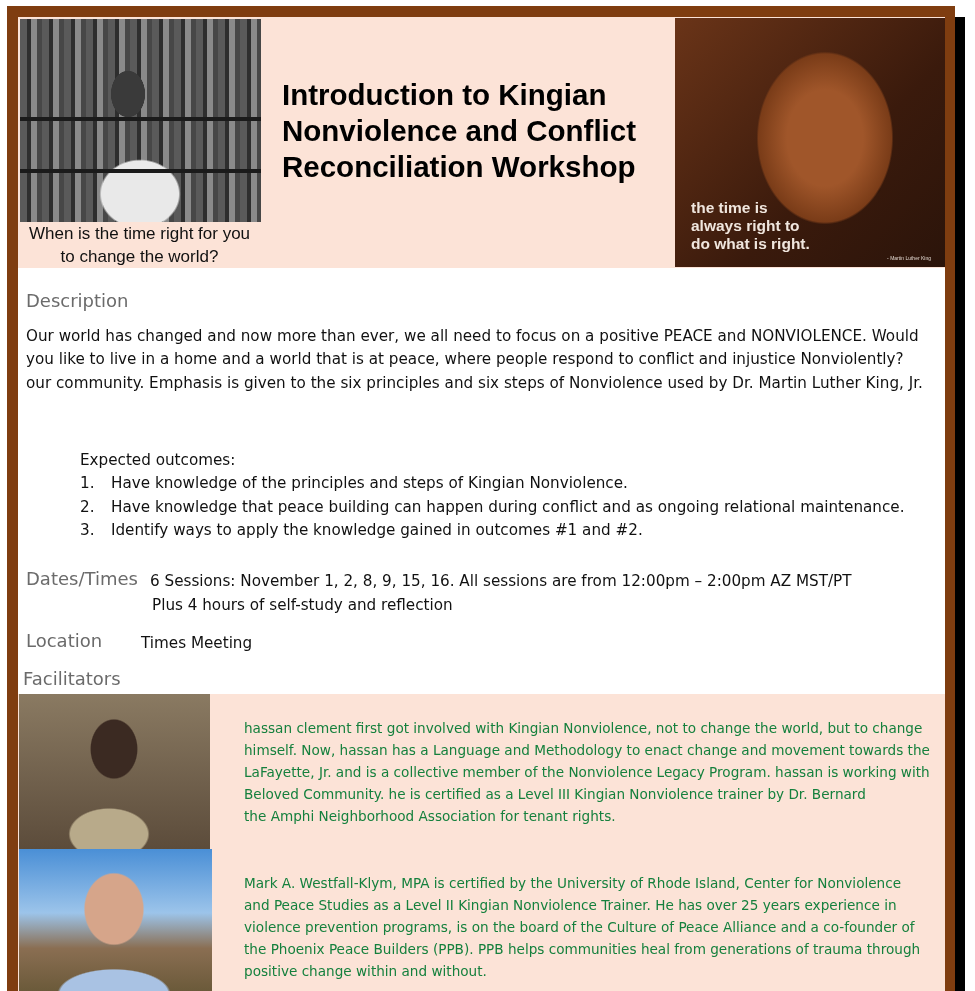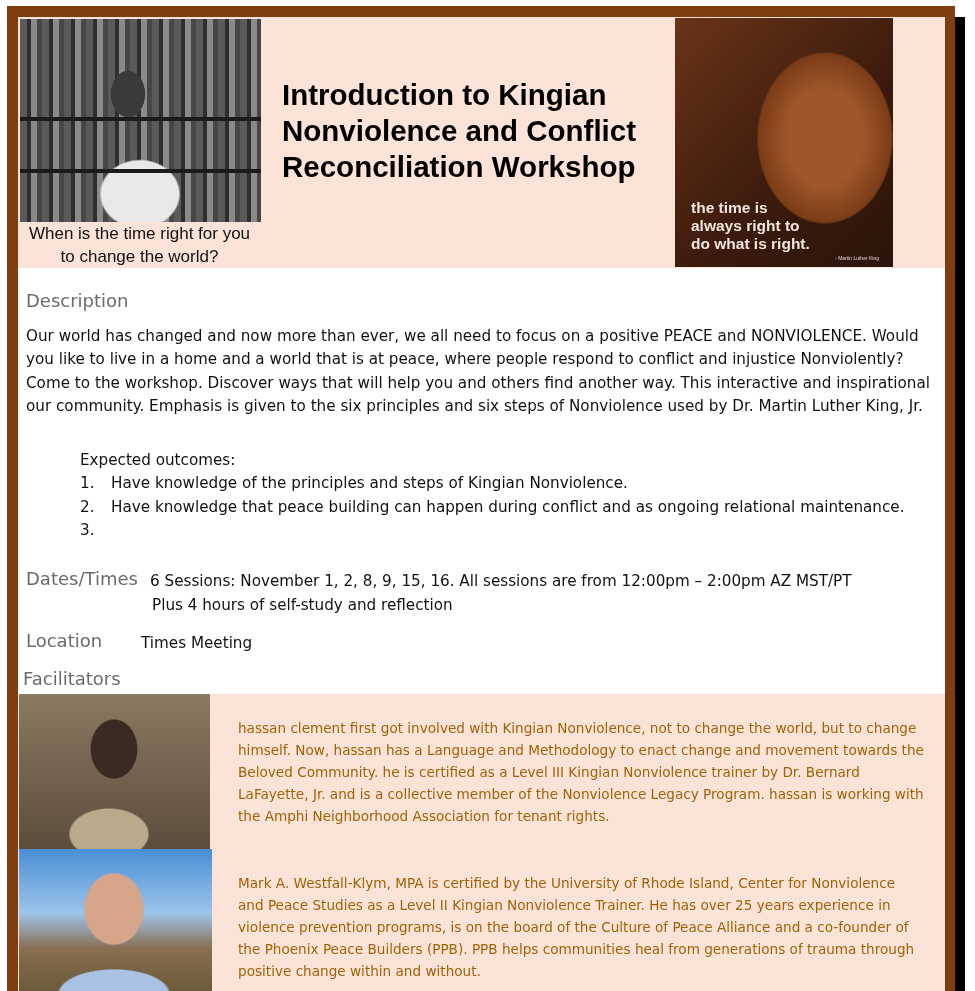--- a/index.html
+++ b/index.html
@@ -17,21 +17,21 @@
         radial-gradient(ellipse 28px 38px at 108px 75px, #3a3a3a 60%, transparent 62%),
         radial-gradient(ellipse 70px 60px at 120px 175px, #e9e9e9 55%, transparent 58%),
         repeating-linear-gradient(90deg, #5a5a5a 0 7px, #2e2e2e 7px 11px, #8a8a8a 11px 17px, #474747 17px 22px),
         linear-gradient(#3c3c3c, #222);
       filter: grayscale(1); }
     .photo-left .shelf { position:absolute; left:0; width:100%; height:4px; background:#1b1b1b; }
     .caption { position: absolute; left: 0; top: 205px; width: 243px; text-align: center;
       font-family: Liberation Sans, sans-serif; font-size: 17px; line-height: 23px; color: #111; }
     .title { position: absolute; left: 264px; top: 60px; width: 390px;
       font-family: "Liberation Sans", sans-serif; font-weight: bold; font-size: 29.5px; line-height: 36px; color: #000; }
-    .photo-right { position: absolute; left: 657px; top: 1px; width: 218px; height: 249px;
+    .photo-right { position: absolute; left: 657px; top: 1px; width: 270px; height: 249px;
       background:
         radial-gradient(ellipse 95px 120px at 150px 120px, #a0562a 40%, #7a3c18 70%, transparent 72%),
         radial-gradient(ellipse 60px 14px at 170px 172px, #2a130a 55%, transparent 60%),
         linear-gradient(135deg, #6a3418 0%, #3a1a0c 60%, #2b140a 100%); }
     .quote { position: absolute; left: 16px; top: 181px; font-family: "Liberation Sans", sans-serif;
       font-weight: bold; font-size: 15.5px; line-height: 18px; color: #f0e6de; }
     .quote-attr { position: absolute; right: 14px; top: 237px; font-size: 5px; color: #e0d6ce; }
 
     
     .sec-label { position: absolute; font-family: "DejaVu Sans", sans-serif; font-size: 18px; color: #6b6b6b; }
@@ -45,22 +45,22 @@
     .fac-photo1 { position: absolute; left: 1px; top: 677px; width: 191px; height: 155px;
       background:
         radial-gradient(ellipse 38px 48px at 95px 55px, #3b2a22 60%, transparent 63%),
         radial-gradient(ellipse 70px 45px at 90px 140px, #b8aa8a 55%, transparent 58%),
         linear-gradient(#8a7a62, #5c4c3b); }
     .fac-photo2 { position: absolute; left: 1px; top: 832px; width: 193px; height: 142px;
       background:
         radial-gradient(ellipse 48px 58px at 95px 60px, #d6a58a 60%, transparent 63%),
         radial-gradient(ellipse 90px 40px at 95px 145px, #a9c2e3 60%, transparent 63%),
         linear-gradient(#4a8fd6 0%, #9cc4ea 45%, #8a6e52 70%, #6b5a3a 100%); }
-    .bio { position: absolute; left: 220px; width: 705px; font-family: "DejaVu Sans", sans-serif;
-      font-size: 13.6px; line-height: 22px; color: #a16207; }
+    .bio { position: absolute; left: 226px; width: 705px; font-family: "DejaVu Sans", sans-serif;
+      font-size: 13.6px; line-height: 22px; color: #15803d; }
     .bio1 { top: 700px; }
     .bio2 { top: 855px; }
   </style>
 </head>
 <body>
 
 <div class="shadow"></div>
 <div class="frame"></div>
 
 <div class="inner">
@@ -88,57 +88,57 @@
         <div>do what is right.</div>
       </div>
       <div class="quote-attr">- Martin Luther King</div>
     </div>
   </div>
 
   <div class="sec-label" style="left:8px; top:273px;">Description</div>
   <div class="text desc">
     <div>Our world has changed and now more than ever, we all need to focus on a positive PEACE and NONVIOLENCE. Would</div>
     <div>you like to live in a home and a world that is at peace, where people respond to conflict and injustice Nonviolently?</div>
-    <div>Come to the workshop. Discover ways that will help you and others find another way. This interactive and inspirational</div>
     <div>our community. Emphasis is given to the six principles and six steps of Nonviolence used by Dr. Martin Luther King, Jr.</div>
   </div>
 
   <div class="text outcomes">
     <div>Expected outcomes:</div>
     <ul>
       <li>
         <span class="num">1.</span>
         <span>Have knowledge of the principles and steps of Kingian Nonviolence.</span>
       </li>
       <li>
         <span class="num">2.</span>
         <span>Have knowledge that peace building can happen during conflict and as ongoing relational maintenance.</span>
       </li>
       <li>
         <span class="num">3.</span>
+        <span>Identify ways to apply the knowledge gained in outcomes #1 and #2.</span>
       </li>
     </ul>
   </div>
 
   <div class="sec-label" style="left:8px; top:551px;">Dates/Times</div>
   <div class="text" style="left:132px; top:553px;">6 Sessions:  November 1, 2, 8, 9, 15, 16. All sessions are from 12:00pm – 2:00pm AZ MST/PT</div>
   <div class="text" style="left:134px; top:577px;">Plus 4 hours of self-study and reflection</div>
 
   <div class="sec-label" style="left:8px; top:613px;">Location</div>
   <div class="text" style="left:123px; top:615px;">Times Meeting</div>
 
   <div class="sec-label" style="left:5px; top:651px;">Facilitators</div>
   <div class="fac-band"></div>
 
   <div class="fac-photo1"></div>
   <div class="bio bio1">
     <div>hassan clement first got involved with Kingian Nonviolence, not to change the world, but to change</div>
     <div>himself. Now, hassan has a Language and Methodology to enact change and movement towards the</div>
+    <div>LaFayette, Jr. and is a collective member of the Nonviolence Legacy Program. hassan is working with</div>
     <div>Beloved Community.  he is certified as a Level III Kingian Nonviolence trainer by Dr. Bernard</div>
-    <div>LaFayette, Jr. and is a collective member of the Nonviolence Legacy Program. hassan is working with</div>
     <div>the Amphi Neighborhood Association for tenant rights.</div>
   </div>
 
   <div class="fac-photo2"></div>
   <div class="bio bio2">
     <div>Mark A. Westfall-Klym, MPA is certified by the University of Rhode Island, Center for Nonviolence</div>
     <div>and Peace Studies as a Level II Kingian Nonviolence Trainer. He has over 25 years experience in</div>
     <div>violence prevention programs, is on the board of the Culture of Peace Alliance and a co-founder of</div>
     <div>the Phoenix Peace Builders (PPB).  PPB helps communities heal from generations of trauma through</div>
     <div>positive change within and without.</div>

